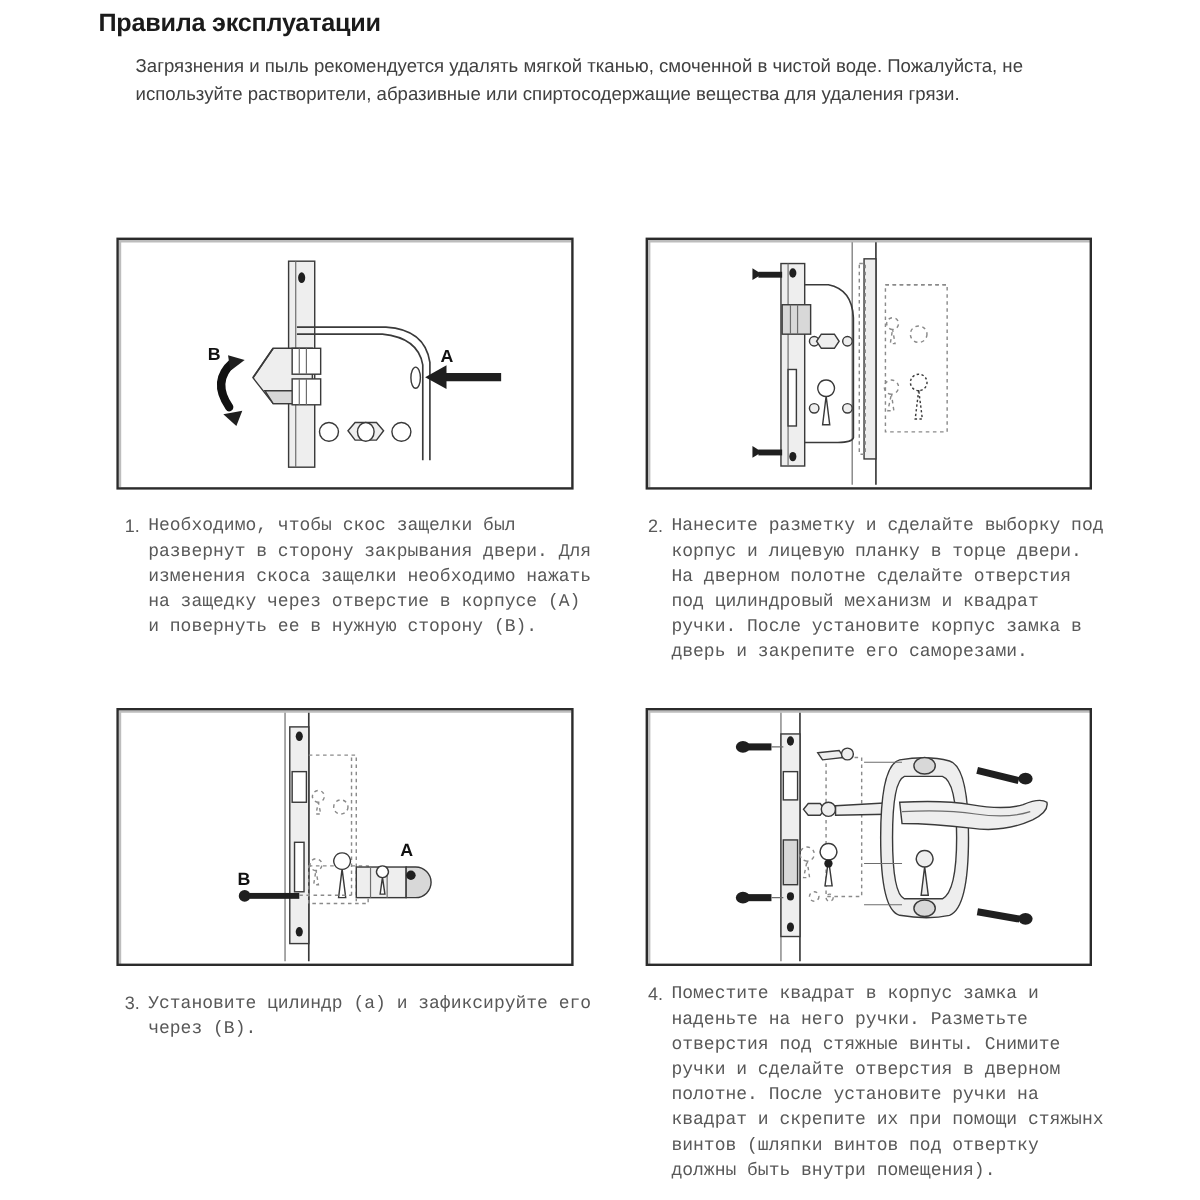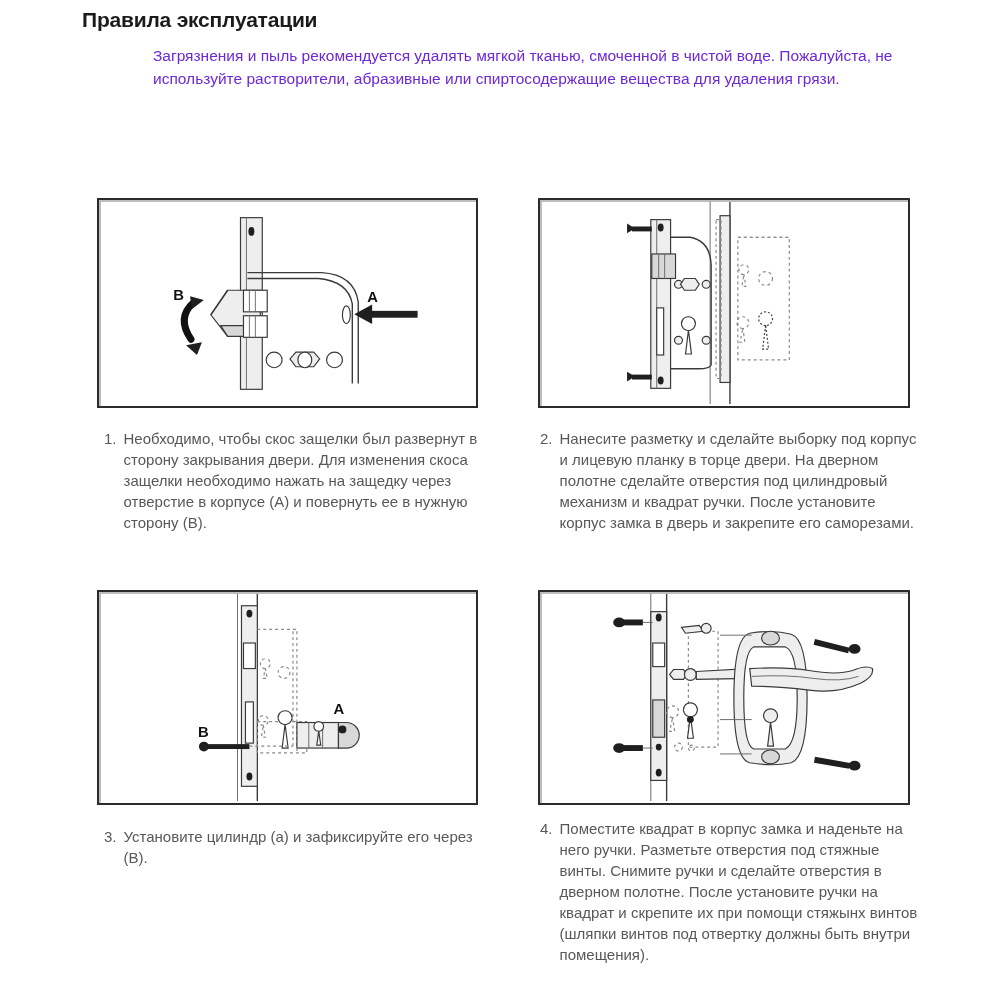--- a/index.html
+++ b/index.html
@@ -20,22 +20,21 @@
   }
   #heading-care { position: absolute; left: 82px; top: 8px; }
   #heading-install { position: absolute; left: 82px; top: 135px; }
 
   .bodytext {
     position: absolute;
     left: 113px; top: 44px;
     width: 790px;
     font-size: 15.5px;
     line-height: 23px;
-    color: #6d28d9;
-    margin-left: 40px;
+    color: #404040;
   }
 
   
   .panel {
     position: absolute;
     border: 2px solid #2b2b2b;
     background: #ffffff;
     box-shadow: 2px 2px 0 0 #bdbdbd inset;
   }
   #panel-1 { left: 97px;  top: 198px; width: 381px; height: 210px; }
@@ -47,21 +46,21 @@
   
   .caption {
     position: absolute;
     font-size: 15px;
     line-height: 21px;
     color: #585858;
     display: flex;
     gap: 7px;
   }
   .caption .num { flex: 0 0 auto; }
-  .caption .txt { flex: 1 1 auto; }
+  .caption .txt { flex: 1 1 auto; font-family: Liberation Mono, monospace; }
   #caption-1 { left: 104px; top: 428px; width: 390px; }
   #caption-2 { left: 540px; top: 428px; width: 385px; }
   #caption-3 { left: 104px; top: 826px; width: 390px; }
   #caption-4 { left: 540px; top: 818px; width: 385px; }
 
   .ln { stroke: #3a3a3a; fill: none; stroke-width: 1.4; }
   .ln-t { stroke: #6d6d6d; fill: none; stroke-width: 1; }
   .dash { stroke: #8a8a8a; fill: none; stroke-width: 1.2; stroke-dasharray: 3 3; }
   .fill-d { fill: #1f1f1f; }
   .fill-g { fill: #d8d8d8; stroke: #3a3a3a; stroke-width: 1.2; }

